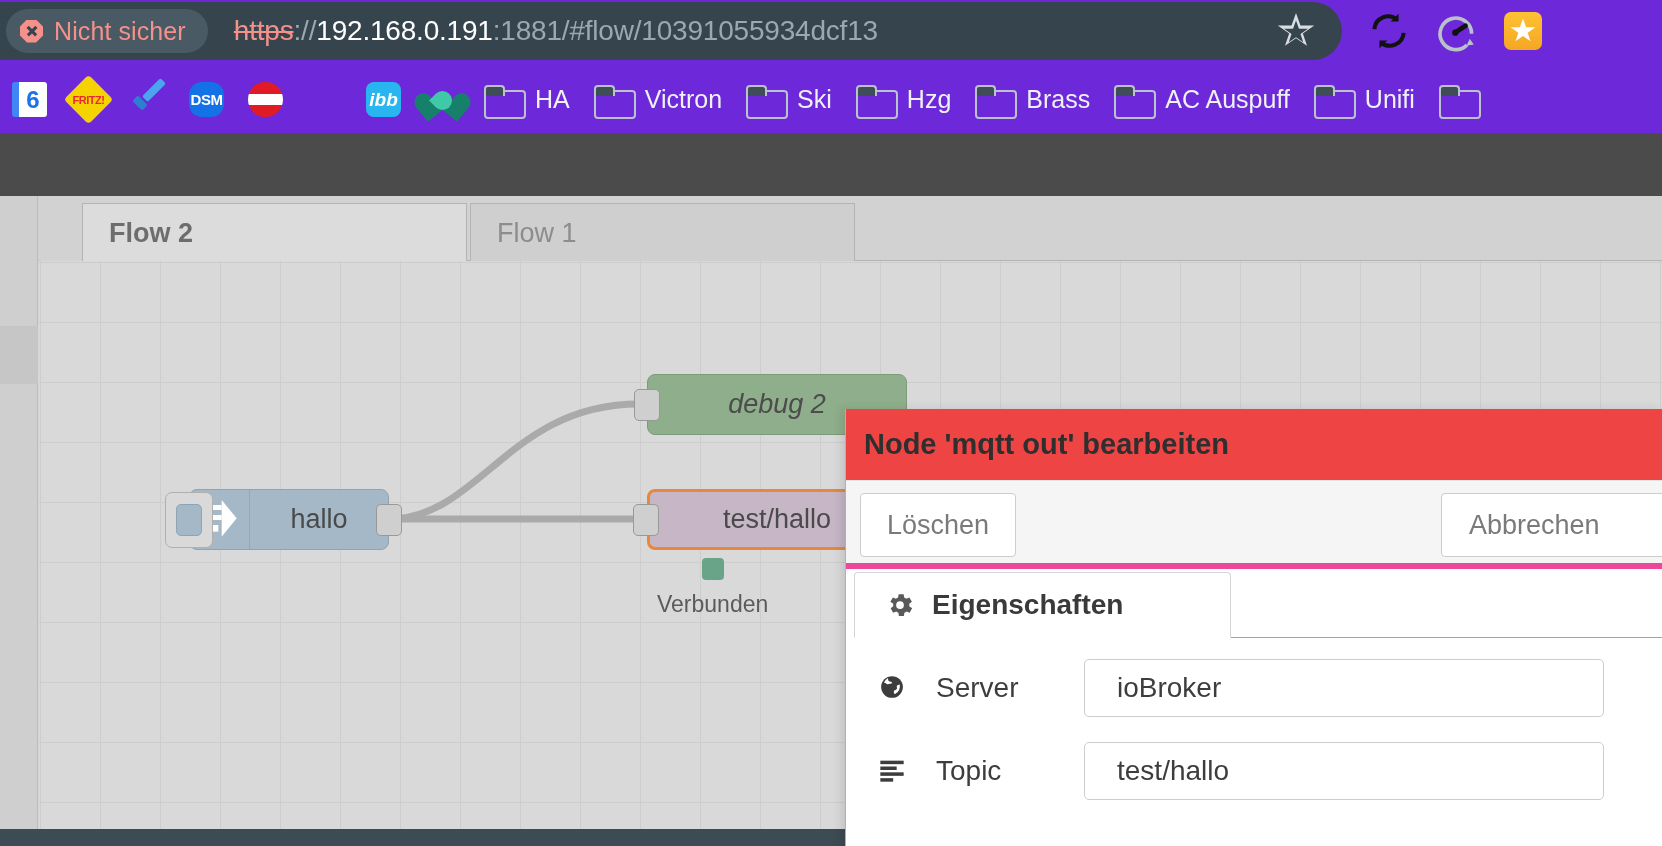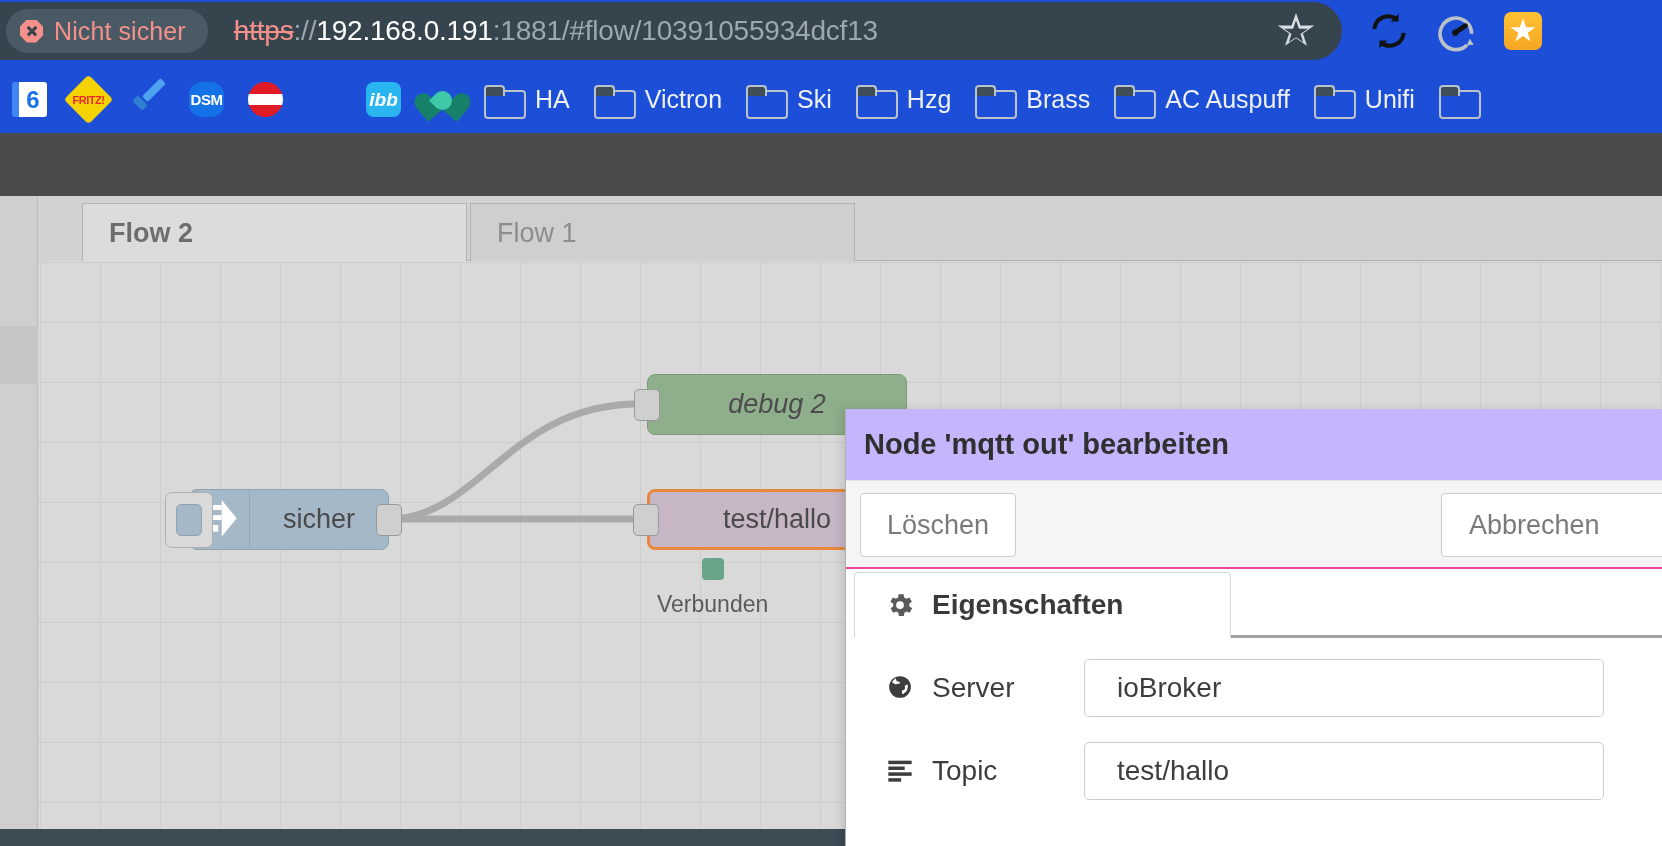--- a/index.html
+++ b/index.html
@@ -6,21 +6,21 @@
   html, body {
     width: 1662px; height: 846px;
     overflow: hidden;
     font-family: "Liberation Sans", sans-serif;
     background: #3d4b55;
   }
 
   
   #browser-chrome {
     position: absolute; left: 0; top: 0; width: 1662px; height: 133px;
-    background: #1d4ed8;
+    background: #6d28d9;
   }
   #omnibox-row {
     position: absolute; left: 0; top: 0; width: 1662px; height: 62px;
   }
   #omnibox {
     position: absolute; left: 0; top: 2px; width: 1342px; height: 58px;
     background: #36444e;
     border-radius: 0 29px 29px 0;
     display: flex; align-items: center;
   }
@@ -249,57 +249,57 @@
   #mqtt-status .txt { font-size: 23px; color: #5b5b5b; }
 
   
   #edit-dialog {
     position: absolute; left: 845px; top: 213px; width: 817px; height: 633px;
     background: #ffffff; border-left: 1px solid #b0b0b0;
     box-shadow: -4px 0 9px rgba(0,0,0,.10);
   }
   #dialog-header {
     position: absolute; left: 0; top: 0; width: 817px; height: 72px;
-    background: #c4b5fd; border-bottom: 1px solid #e2e2e2;
+    background: #ef4444; border-bottom: 1px solid #e2e2e2;
     display: flex; align-items: center; padding-left: 18px;
   }
   #dialog-title { font-size: 29px; font-weight: bold; color: #2f2f2f; white-space: nowrap; }
   #dialog-toolbar {
     position: absolute; left: 0; top: 72px; width: 817px; height: 88px;
-    background: #f5f5f5; border-bottom: 2px solid #ec4899;
+    background: #f5f5f5; border-bottom: 6px solid #ec4899;
   }
   .dlg-btn {
     position: absolute; top: 12px; height: 64px;
     background: #ffffff; border: 1px solid #cdcdcd; border-radius: 4px;
     display: flex; align-items: center; justify-content: center;
     font-size: 27px; color: #7a7a7a; white-space: nowrap; overflow: hidden;
   }
   #btn-delete { left: 14px; width: 156px; }
   #btn-cancel { left: 595px; width: 280px; justify-content: flex-start; padding-left: 27px; }
 
   #tabbar {
     position: absolute; left: 8px; top: 163px; width: 809px; height: 66px;
-    border-bottom: 3px solid #a3a3a3;
+    border-bottom: 1px solid #a3a3a3;
   }
   #tab-properties {
     position: absolute; left: 0; top: 0; width: 377px; height: 66px;
     background: #ffffff;
     border: 1px solid #d5d5d5; border-bottom: 1px solid #ffffff;
     border-radius: 4px 4px 0 0;
     display: flex; align-items: center; gap: 17px; padding-left: 30px;
   }
   #tab-properties .tab-text { font-size: 28px; font-weight: bold; color: #3a3a3a; }
 
   .form-row { position: absolute; left: 0; width: 817px; display: flex; align-items: center; }
   #row-server { top: 250px; }
   #row-topic  { top: 333px; }
 
   .form-label {
-    width: 238px; flex: 0 0 238px; padding-left: 40px;
-    display: flex; align-items: center; gap: 16px;
+    width: 238px; flex: 0 0 238px; padding-left: 32px;
+    display: flex; align-items: center; gap: 28px;
     font-size: 28px; color: #3d3d3d;
   }
   .form-input {
     height: 58px; background: #ffffff;
     border: 1px solid #cdcdcd; border-radius: 5px;
     display: flex; align-items: center; padding-left: 32px;
     font-size: 28px; color: #3d3d3d;
   }
   #input-server { width: 520px; }
   #input-topic  { width: 520px; }
@@ -445,21 +445,21 @@
         <span class="sq"></span>
       </div>
       <div id="inject-icon-cell">
         <svg width="40" height="44" viewBox="0 0 24 26">
           <path d="M4 4h9v3H4z" fill="#fff"></path>
           <path d="M4 10h9v3H4z" fill="#fff"></path>
           <path d="M4 16h7v4H4z" fill="#fff"></path>
           <path d="M13 1l9 11-9 11z" fill="#fff"></path>
         </svg>
       </div>
-      <div id="inject-label" class="node-label">sicher</div>
+      <div id="inject-label" class="node-label">hallo</div>
       <span class="port" style="right:-14px"></span>
     </div>
 
     <div class="nr-node" id="node-debug">
       <span class="port" style="left:-14px"></span>
       <div class="node-label">debug 2</div>
     </div>
 
     <div class="nr-node" id="node-mqtt">
       <span class="port" style="left:-17px"></span>

